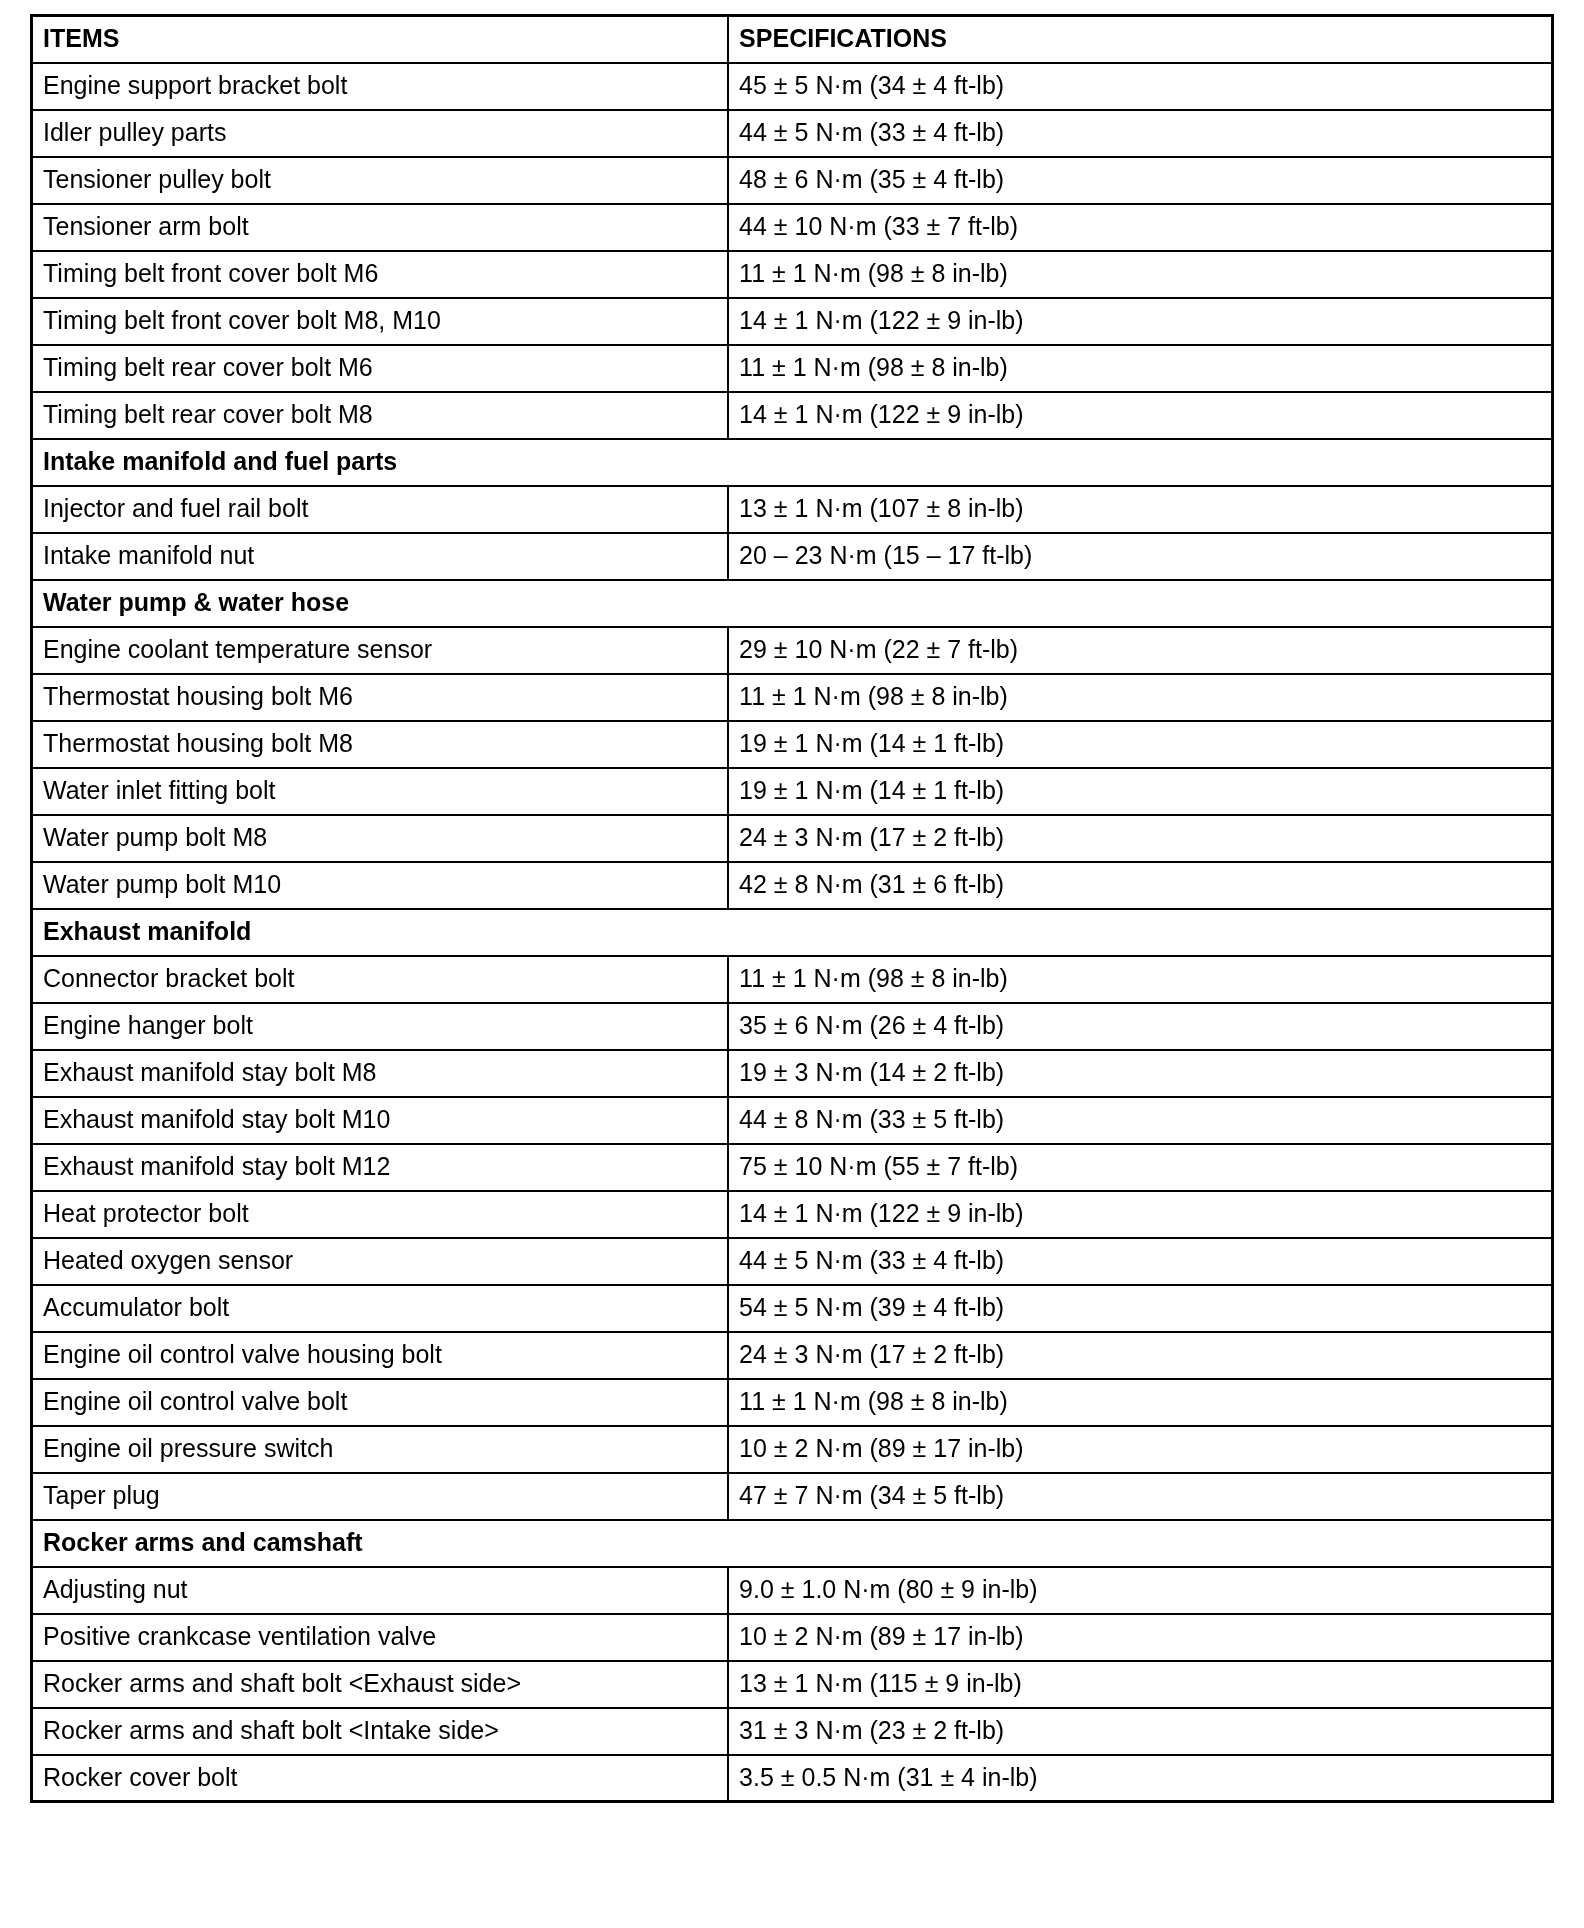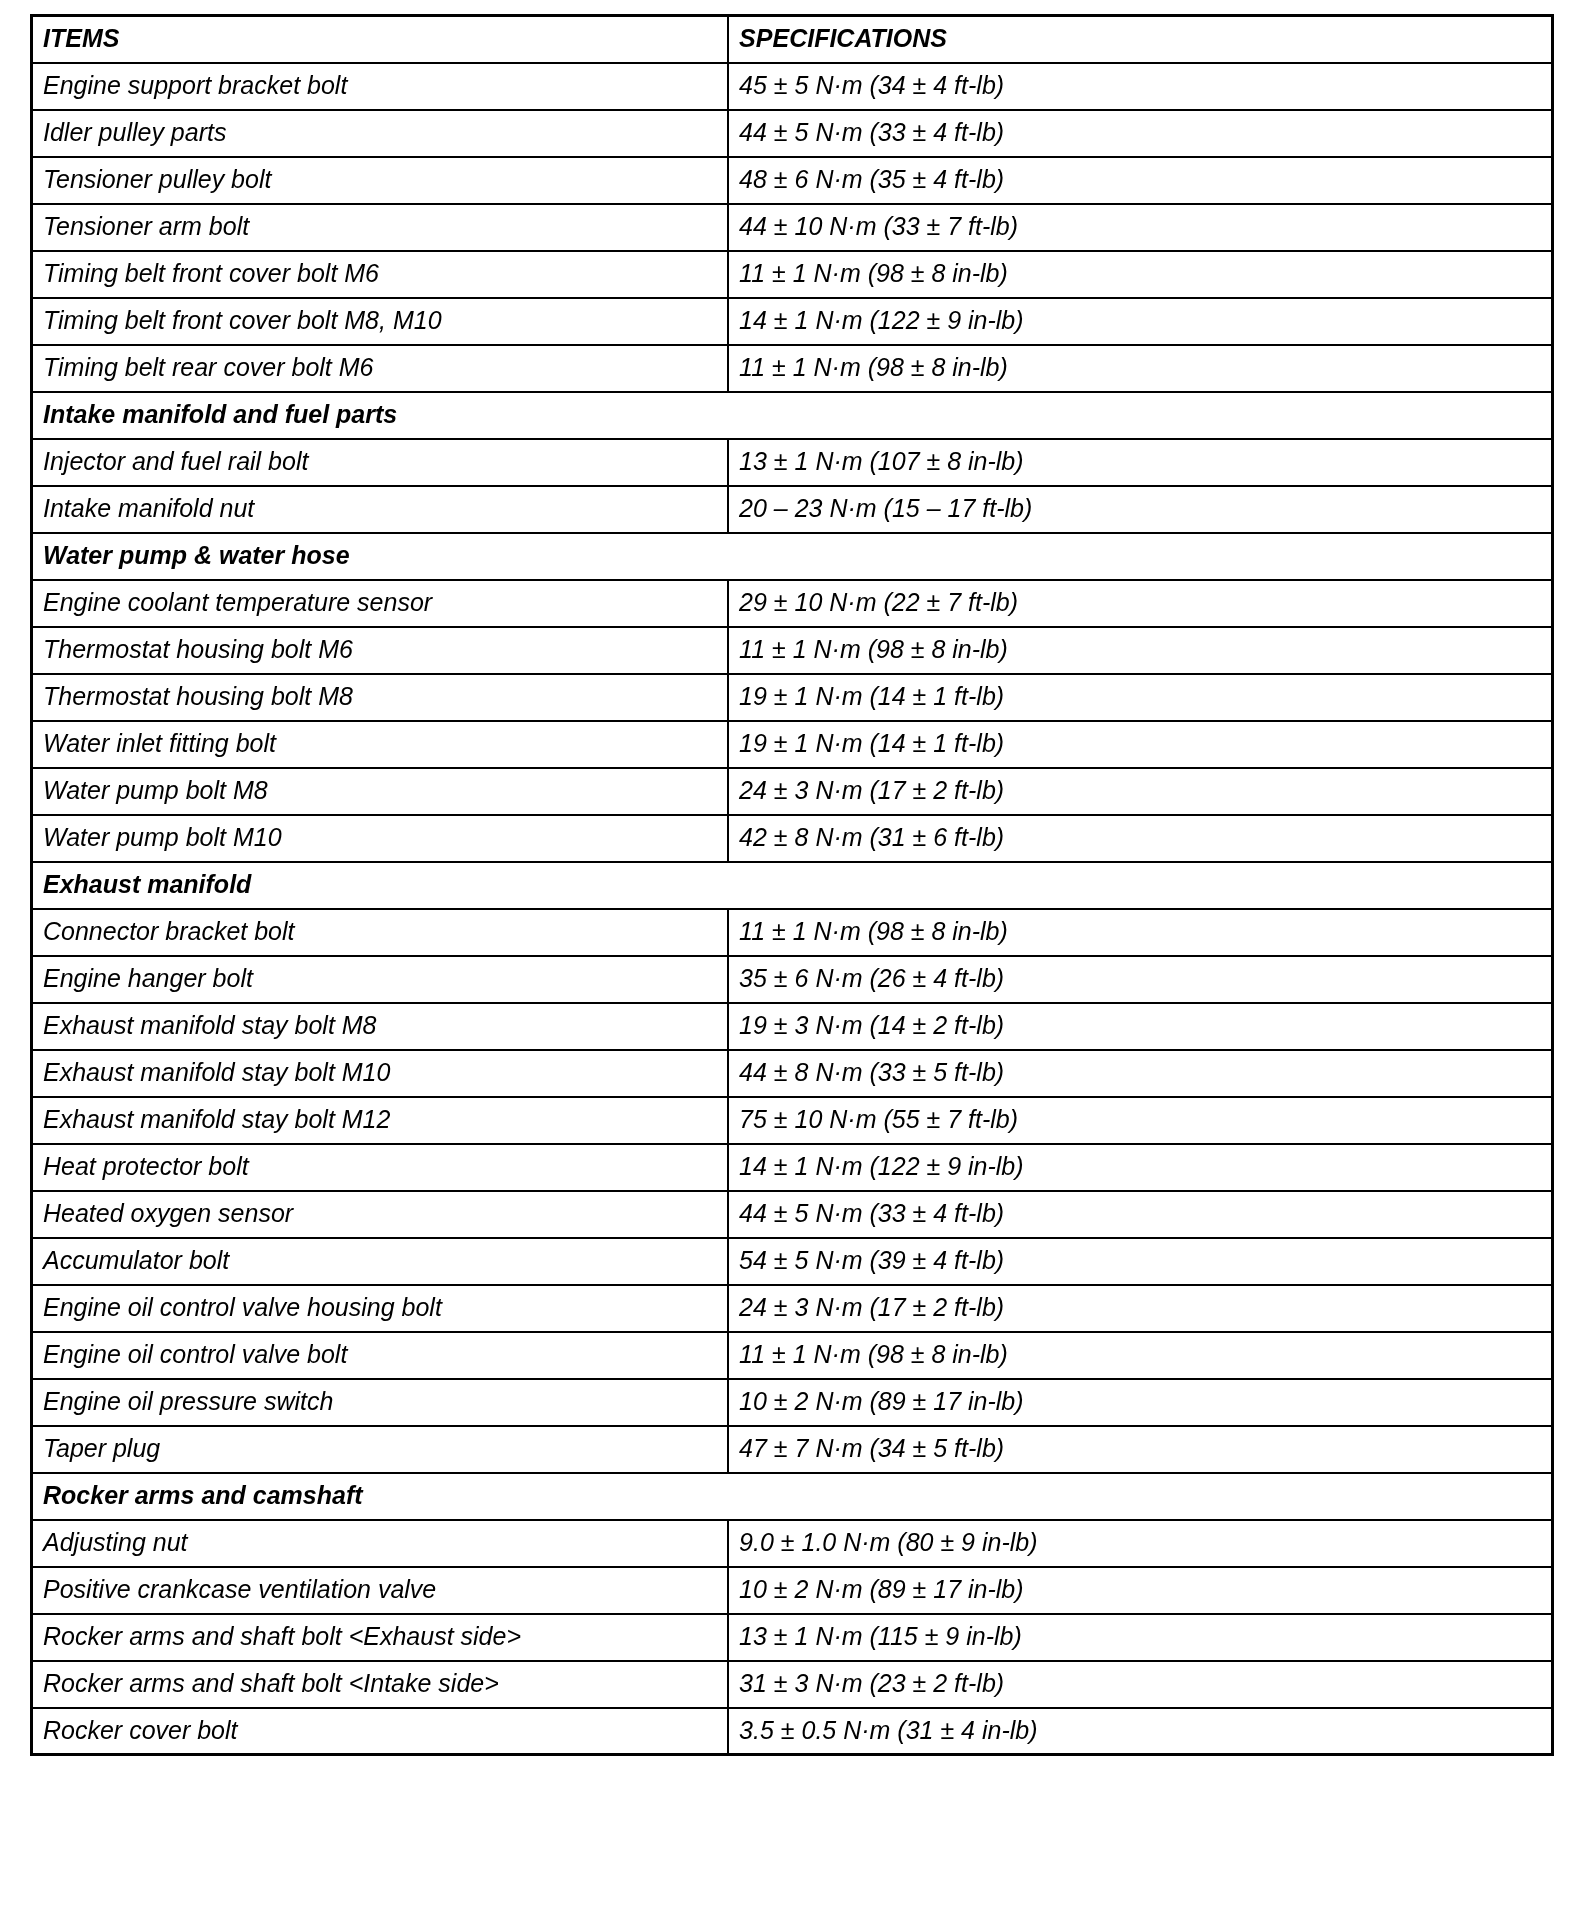--- a/index.html
+++ b/index.html
@@ -12,21 +12,20 @@
   body {
     width: 1584px;
     height: 1928px;
     overflow: hidden;
   }
   .page {
     box-sizing: border-box;
     width: 1584px;
     height: 1636px;
     padding: 14px 30px;
-    font-style: italic;
   }
   table.spec-table {
     border-collapse: collapse;
     width: 100%;
     table-layout: fixed;
     border: 3px solid #000;
   }
   .spec-table col.col-items { width: 45.8%; }
   .spec-table col.col-specs { width: 54.2%; }
   .spec-table th,
@@ -87,20 +86,24 @@
         </tr>
         <tr>
           <td>Timing belt front cover bolt M8, M10</td>
           <td>14 ± 1 N·m (122 ± 9 in-lb)</td>
         </tr>
         <tr>
           <td>Timing belt rear cover bolt M6</td>
           <td>11 ± 1 N·m (98 ± 8 in-lb)</td>
         </tr>
         <tr>
+          <td>Timing belt rear cover bolt M8</td>
+          <td>14 ± 1 N·m (122 ± 9 in-lb)</td>
+        </tr>
+        <tr>
           <td colspan="2" class="section-cell">Intake manifold and fuel parts</td>
         </tr>
         <tr>
           <td>Injector and fuel rail bolt</td>
           <td>13 ± 1 N·m (107 ± 8 in-lb)</td>
         </tr>
         <tr>
           <td>Intake manifold nut</td>
           <td>20 – 23 N·m (15 – 17 ft-lb)</td>
         </tr>

